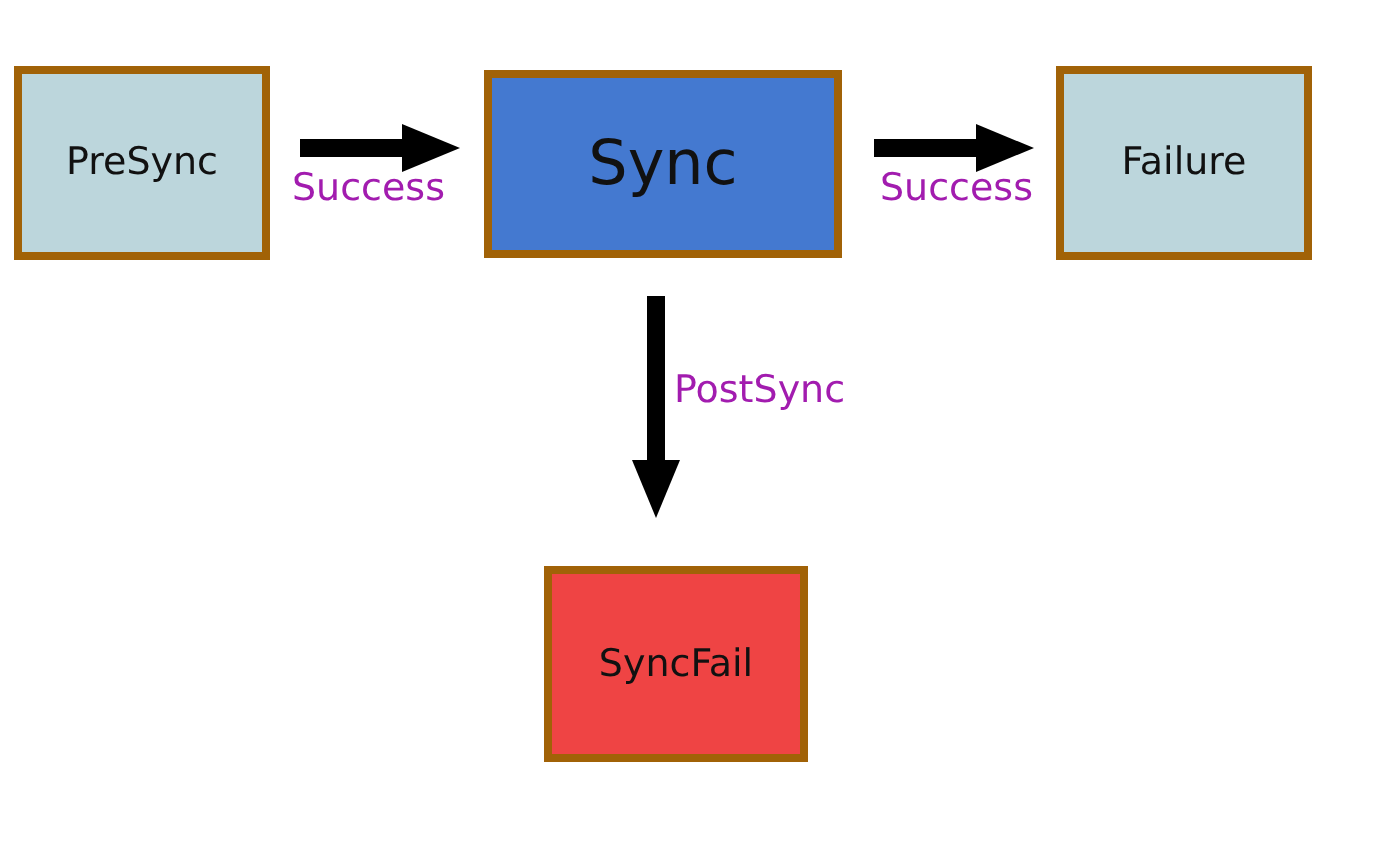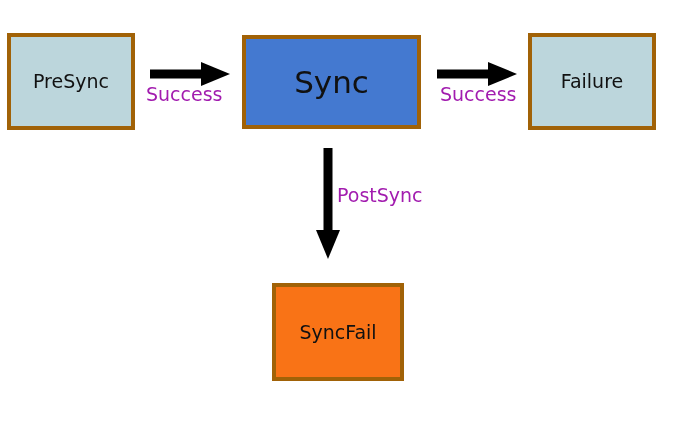--- a/index.html
+++ b/index.html
@@ -54,21 +54,21 @@
     width: 128px;
     height: 97px;
     background: #bcd6dc;
     font-size: 19px;
   }
   .node-syncfail {
     left: 272px;
     top: 283px;
     width: 132px;
     height: 98px;
-    background: #f97316;
+    background: #ef4444;
     font-size: 19px;
   }
   .edge-svg {
     position: absolute;
     left: 0;
     top: 0;
     width: 690px;
     height: 425px;
     pointer-events: none;
   }

